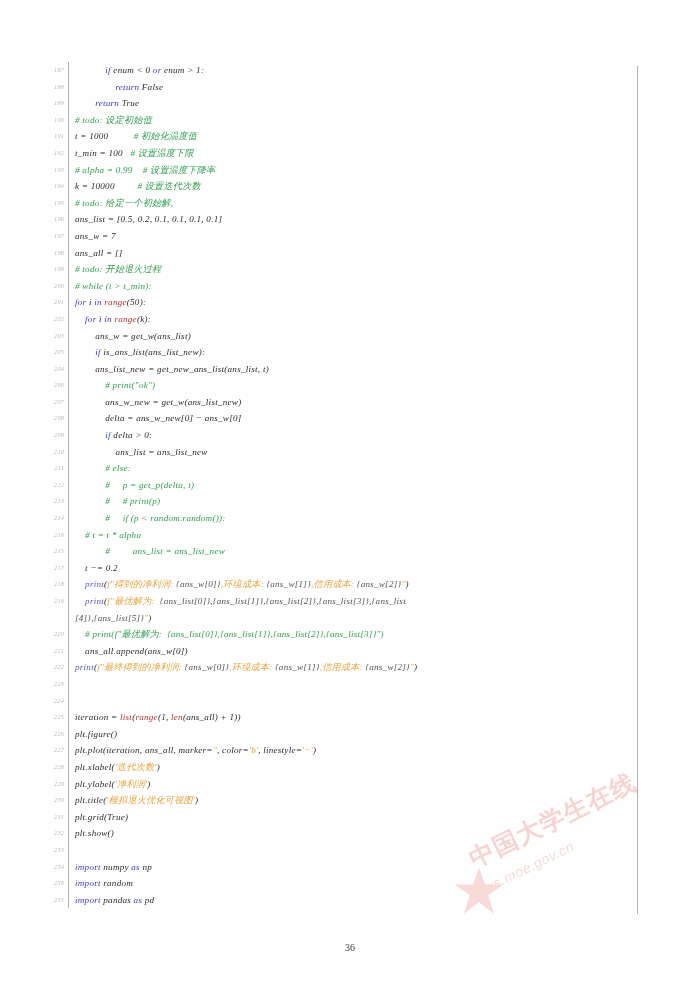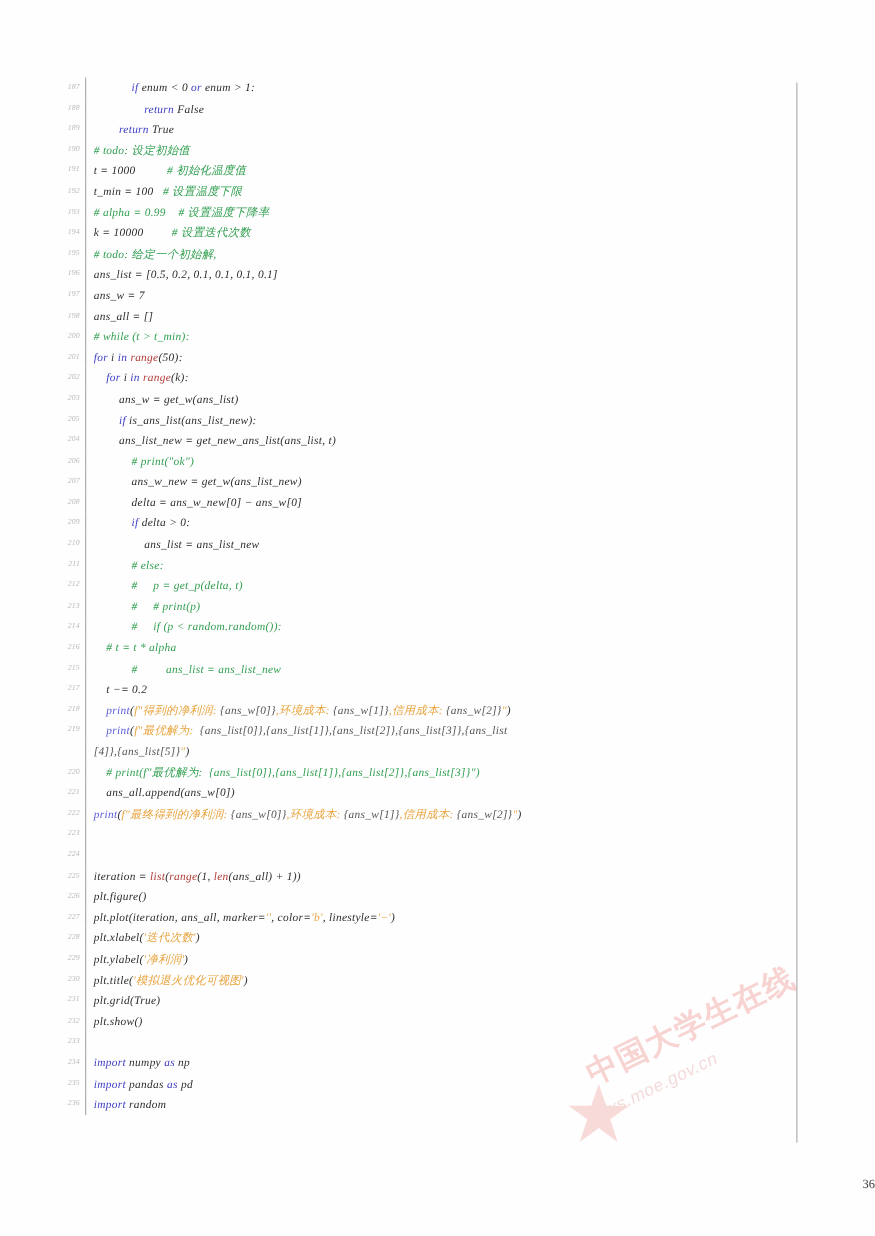--- a/index.html
+++ b/index.html
@@ -89,21 +89,21 @@
     height: 848px;
     background: #b3b3b3;
   }
 
   
   #page-number {
     position: absolute;
     left: 0;
     right: 0;
     top: 942px;
-    text-align: right;
+    text-align: center;
     font-size: 10px;
     color: #3a3a3a;
     font-family: "Liberation Serif", serif;
   }
 
   
   #watermark {
     position: absolute;
     left: 452px;
     top: 806px;
@@ -206,20 +206,25 @@
         <span class="lineno">197</span>
         <span class="gutter"></span>
         <span class="code-text"><span class="nm">ans_w = 7</span></span>
       </div>
       <div class="code-line">
         <span class="lineno">198</span>
         <span class="gutter"></span>
         <span class="code-text"><span class="nm">ans_all = []</span></span>
       </div>
       <div class="code-line">
+        <span class="lineno">199</span>
+        <span class="gutter"></span>
+        <span class="code-text"><span class="cm"># todo: 开始退火过程</span></span>
+      </div>
+      <div class="code-line">
         <span class="lineno">200</span>
         <span class="gutter"></span>
         <span class="code-text"><span class="cm"># while (t &gt; t_min):</span></span>
       </div>
       <div class="code-line">
         <span class="lineno">201</span>
         <span class="gutter"></span>
         <span class="code-text"><span class="k">for</span><span class="nm"> i </span><span class="k">in</span><span class="nm"> </span><span class="bi">range</span><span class="nm">(50):</span></span>
       </div>
       <div class="code-line">
@@ -386,28 +391,28 @@
         <span class="lineno">233</span>
         <span class="gutter"></span>
         <span class="code-text"><span class="nm"></span></span>
       </div>
       <div class="code-line">
         <span class="lineno">234</span>
         <span class="gutter"></span>
         <span class="code-text"><span class="k">import</span><span class="nm"> numpy </span><span class="k">as</span><span class="nm"> np</span></span>
       </div>
       <div class="code-line">
+        <span class="lineno">236</span>
+        <span class="gutter"></span>
+        <span class="code-text"><span class="k">import</span><span class="nm"> random</span></span>
+      </div>
+      <div class="code-line">
         <span class="lineno">235</span>
         <span class="gutter"></span>
         <span class="code-text"><span class="k">import</span><span class="nm"> pandas </span><span class="k">as</span><span class="nm"> pd</span></span>
-      </div>
-      <div class="code-line">
-        <span class="lineno">236</span>
-        <span class="gutter"></span>
-        <span class="code-text"><span class="k">import</span><span class="nm"> random</span></span>
       </div>
     </div>
 
   <div id="right-rule"></div>
 
   <div id="page-number">36</div>
 
   <div id="watermark">
     <svg id="wm-star" viewBox="0 0 100 100">
       <path d="M50 6 L61 38 L95 38 L67 58 L78 92 L50 71 L22 92 L33 58 L5 38 L39 38 Z" fill="#e8736d" opacity="0.85"></path>

